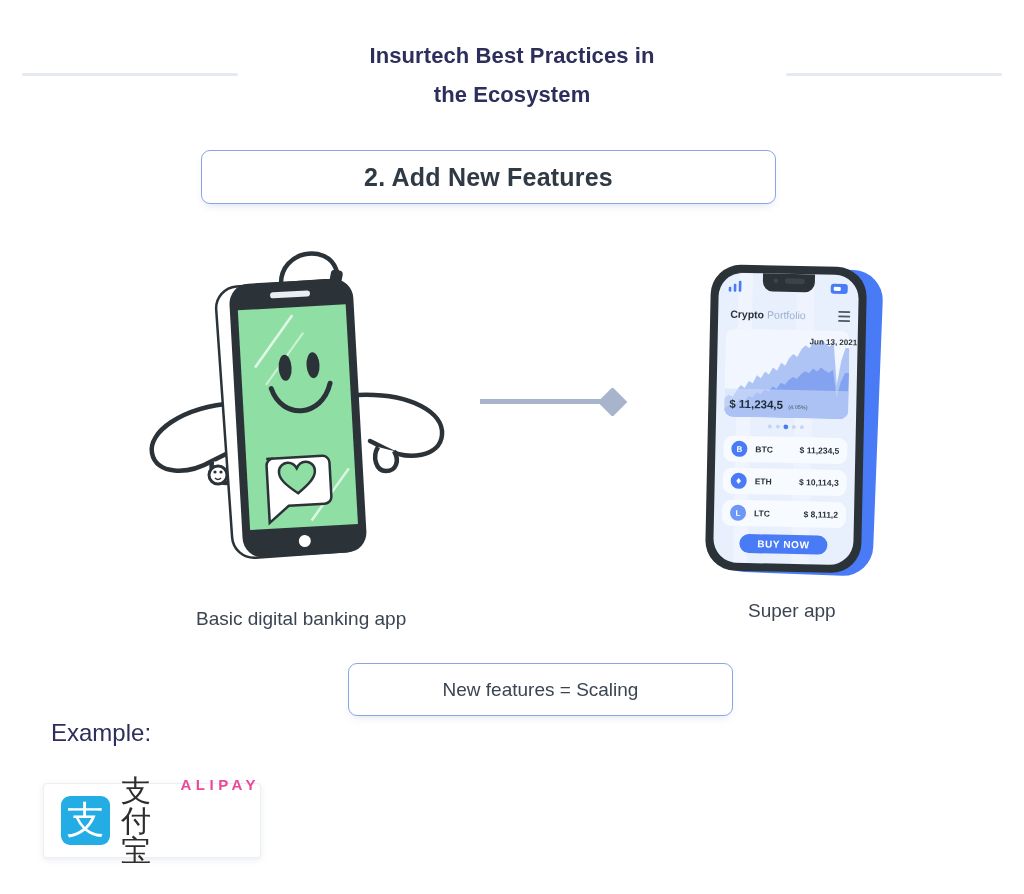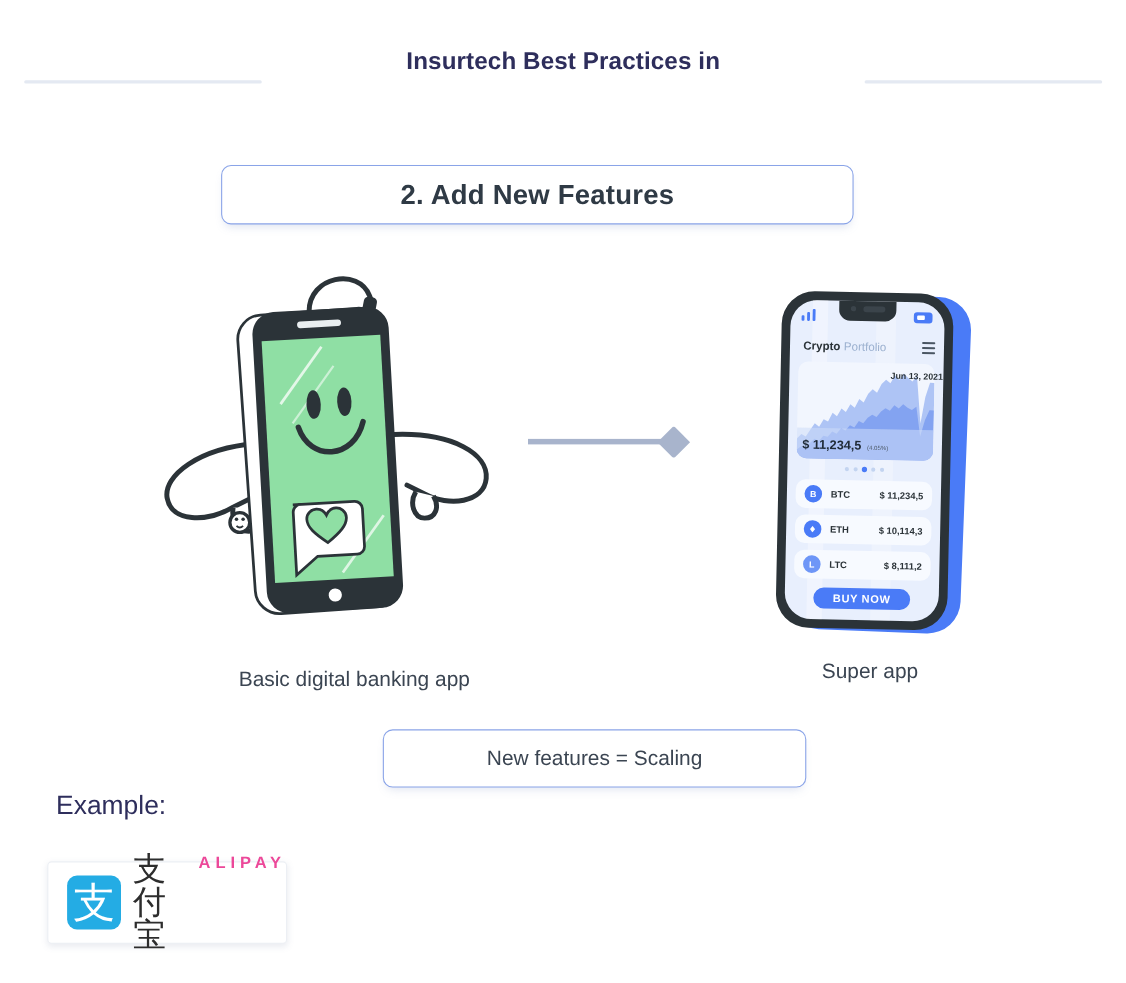--- a/index.html
+++ b/index.html
@@ -61,24 +61,23 @@
     color: #2f3a45;
     letter-spacing: 0.2px;
   }
 
   
   .caption {
     position: absolute;
     font-size: 19px;
     color: #3b4552;
     white-space: nowrap;
-    margin-left: 21px;
   }
   #caption-left  { left: 196px; top: 608px; }
-  #caption-right { left: 726px; top: 600px; text-align: right; }
+  #caption-right { left: 748px; top: 600px; text-align: right; }
 
   
   #arrow {
     position: absolute;
     left: 480px;
     top: 388px;
     width: 152px;
     height: 28px;
   }
 
@@ -167,20 +166,21 @@
 
   
   #phone-character { position: absolute; left: 140px; top: 225px; }
   #crypto-phone    { position: absolute; left: 698px; top: 262px; }
 </style>
 </head>
 <body>
 
 <div id="header-title">
   <div>Insurtech Best Practices in</div>
+  <div>the Ecosystem</div>
 </div>
 <div class="header-rule" id="header-rule-left"></div>
 <div class="header-rule" id="header-rule-right"></div>
 
 <div id="step-box">
   <span id="step-box-label">2. Add New Features</span>
 </div>
 
 <div id="phone-character">
   <svg width="340" height="360" viewBox="0 0 340 360" fill="none">

